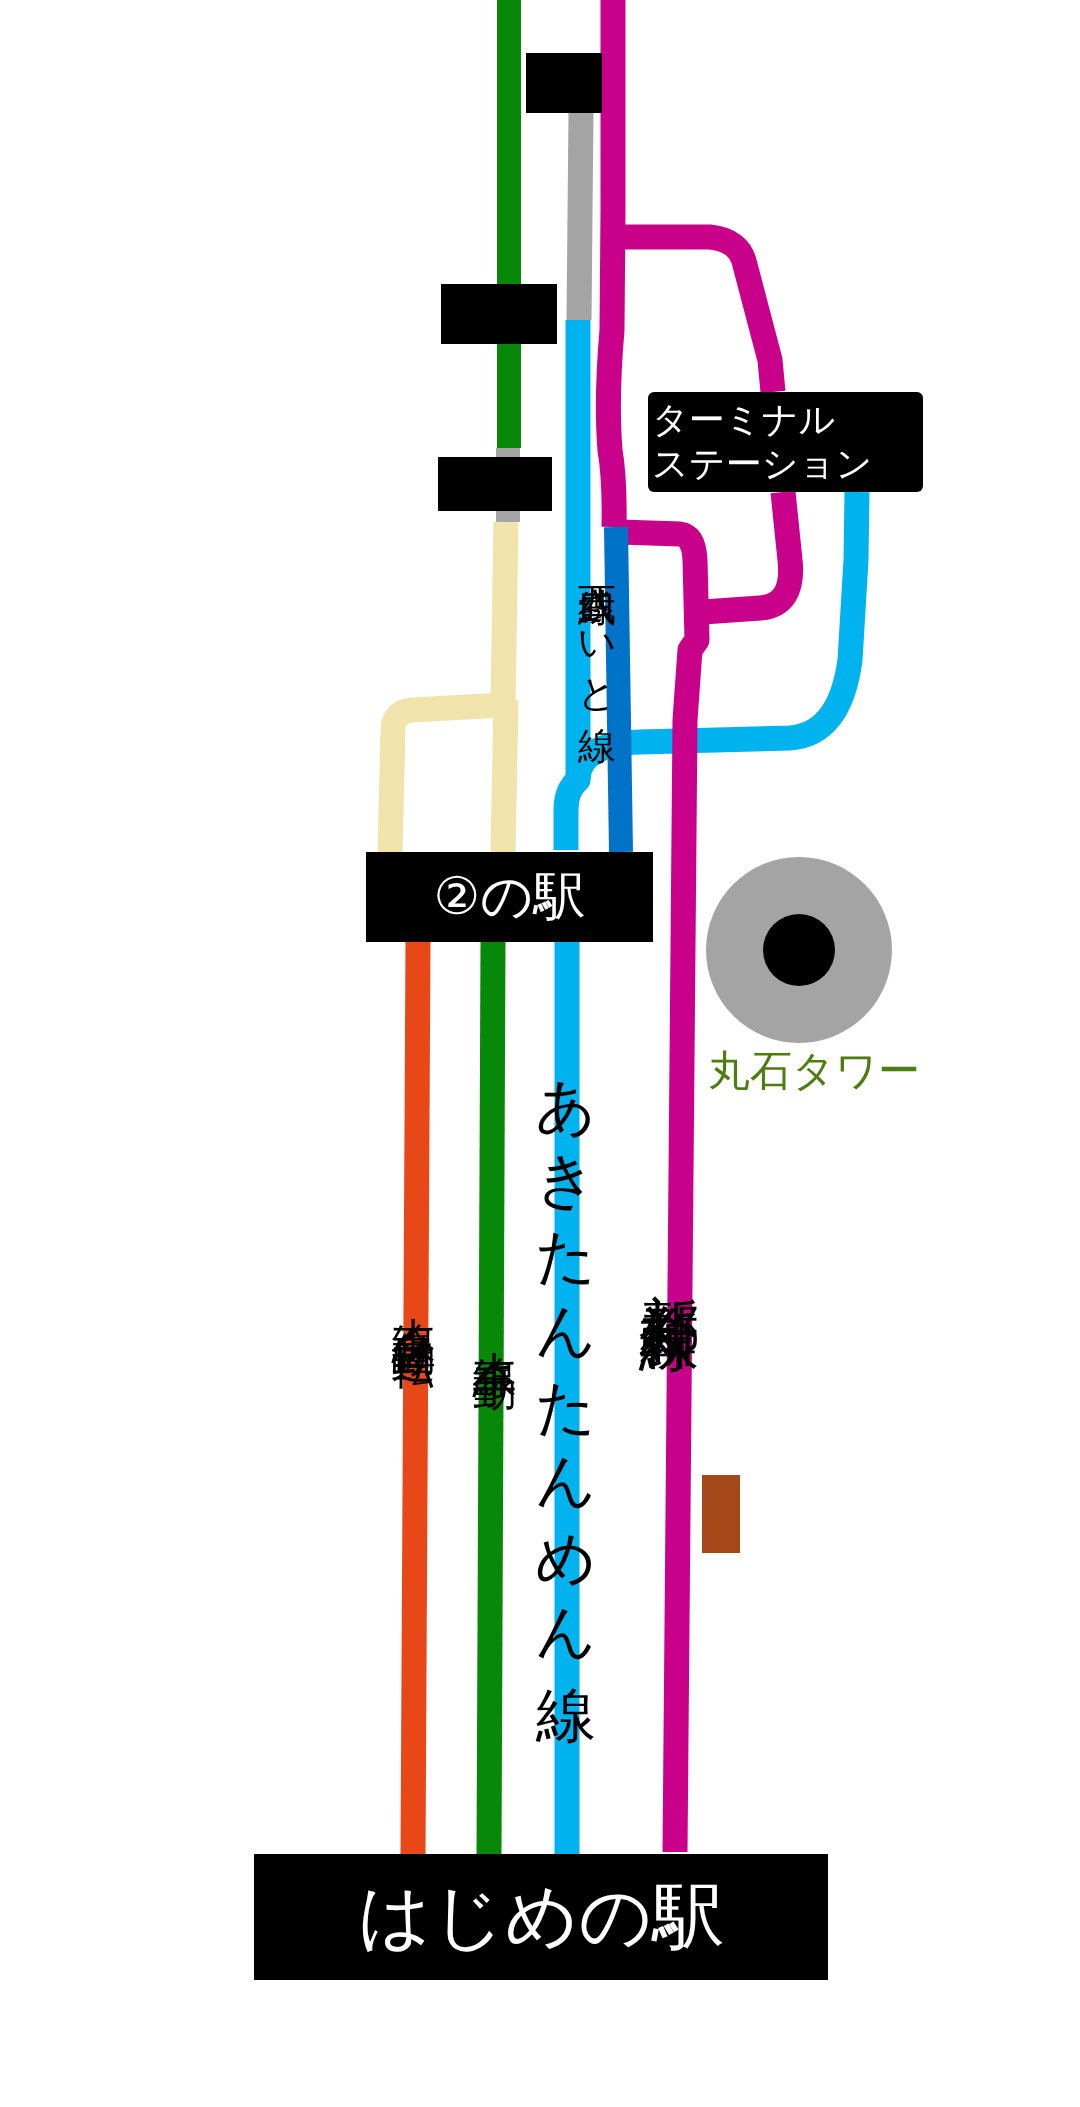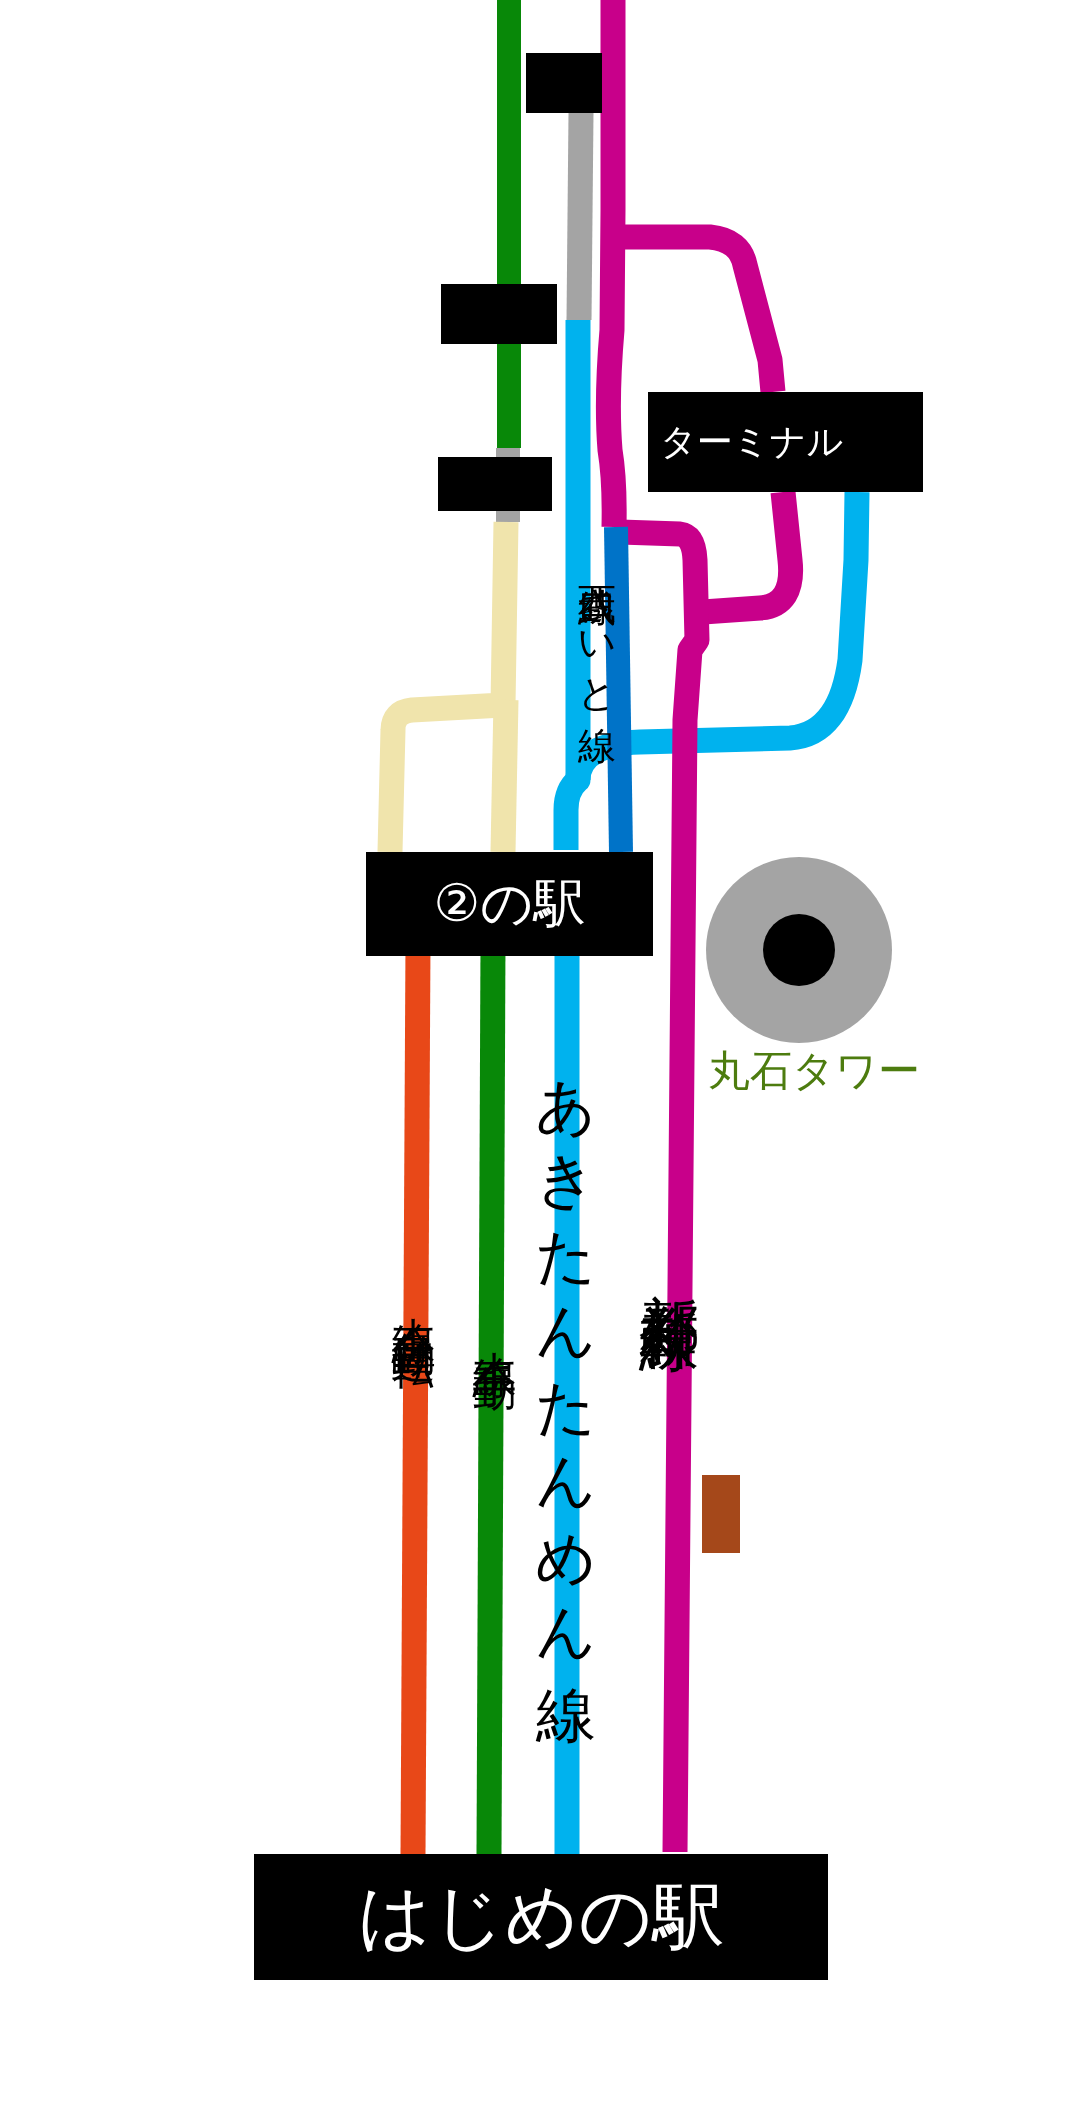--- a/index.html
+++ b/index.html
@@ -54,25 +54,26 @@
   <div class="box" style="left:526px;top:53px;width:76px;height:60px;">
       <span></span>
     </div>
   <div class="box" style="left:441px;top:284px;width:116px;height:60px;">
       <span></span>
     </div>
   <div class="box" style="left:438px;top:457px;width:114px;height:54px;">
       <span></span>
     </div>
 
-  <div class="box" style="left:648px;top:392px;width:275px;height:100px;flex-direction:column;align-items:flex-start;justify-content:center;padding-left:12px;box-sizing:border-box;font-size:36px;line-height:44px;">
+  <div class="box" style="left:648px;top:392px;width:275px;height:100px;flex-direction:column;align-items:flex-start;justify-content:center;padding-left:4px;box-sizing:border-box;font-size:36px;line-height:44px;border-radius:6px;">
     <span>ターミナル</span>
+    <span>ステーション</span>
   </div>
 
-  <div class="box" style="left:366px;top:852px;width:287px;height:104px;font-size:52px;">
+  <div class="box" style="left:366px;top:852px;width:287px;height:90px;font-size:52px;">
     <span>②の駅</span>
   </div>
 
   <div class="box" style="left:254px;top:1854px;width:574px;height:126px;font-size:72px;">
     <span>はじめの駅</span>
   </div>
 
   <div class="vtext" style="left:578px;top:556px;font-size:38px;letter-spacing:2px;">西武線さいと線</div>
   <div class="vtext" style="left:392px;top:1282px;font-size:44px;letter-spacing:6px;">本線自動運転</div>
   <div class="vtext" style="left:473px;top:1316px;font-size:44px;letter-spacing:6px;">本線手動</div>

